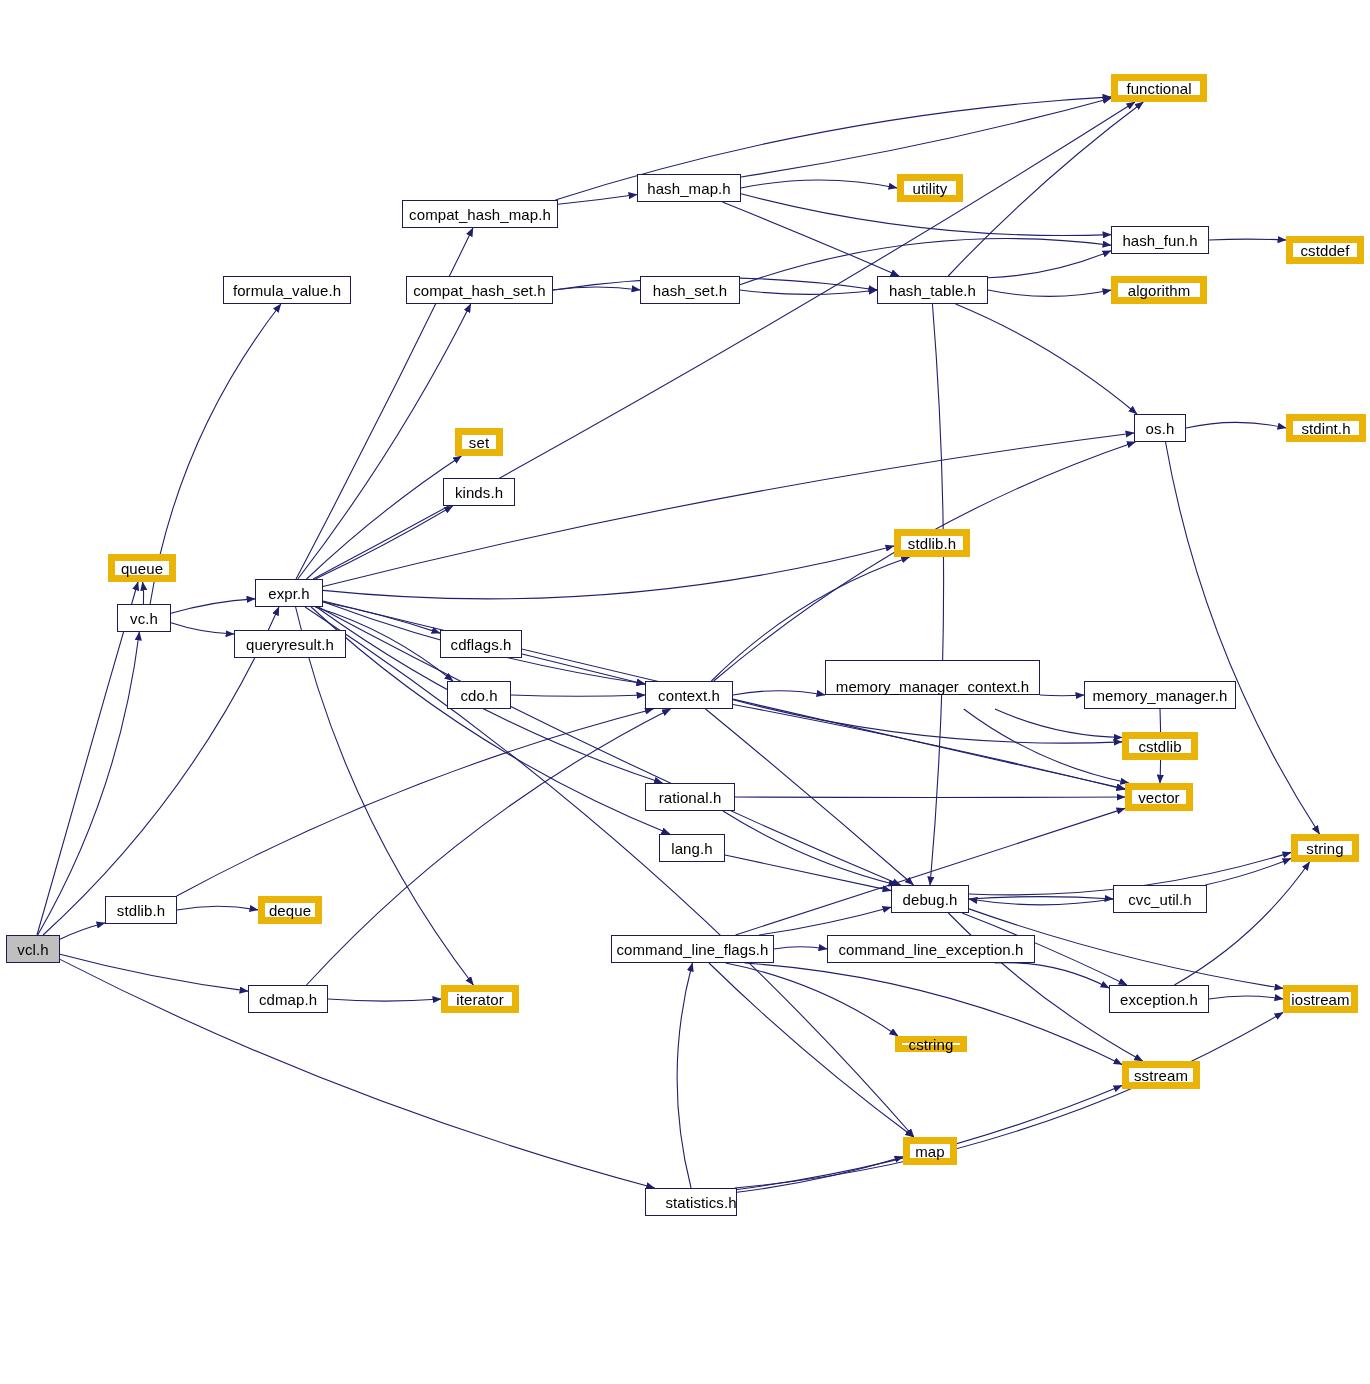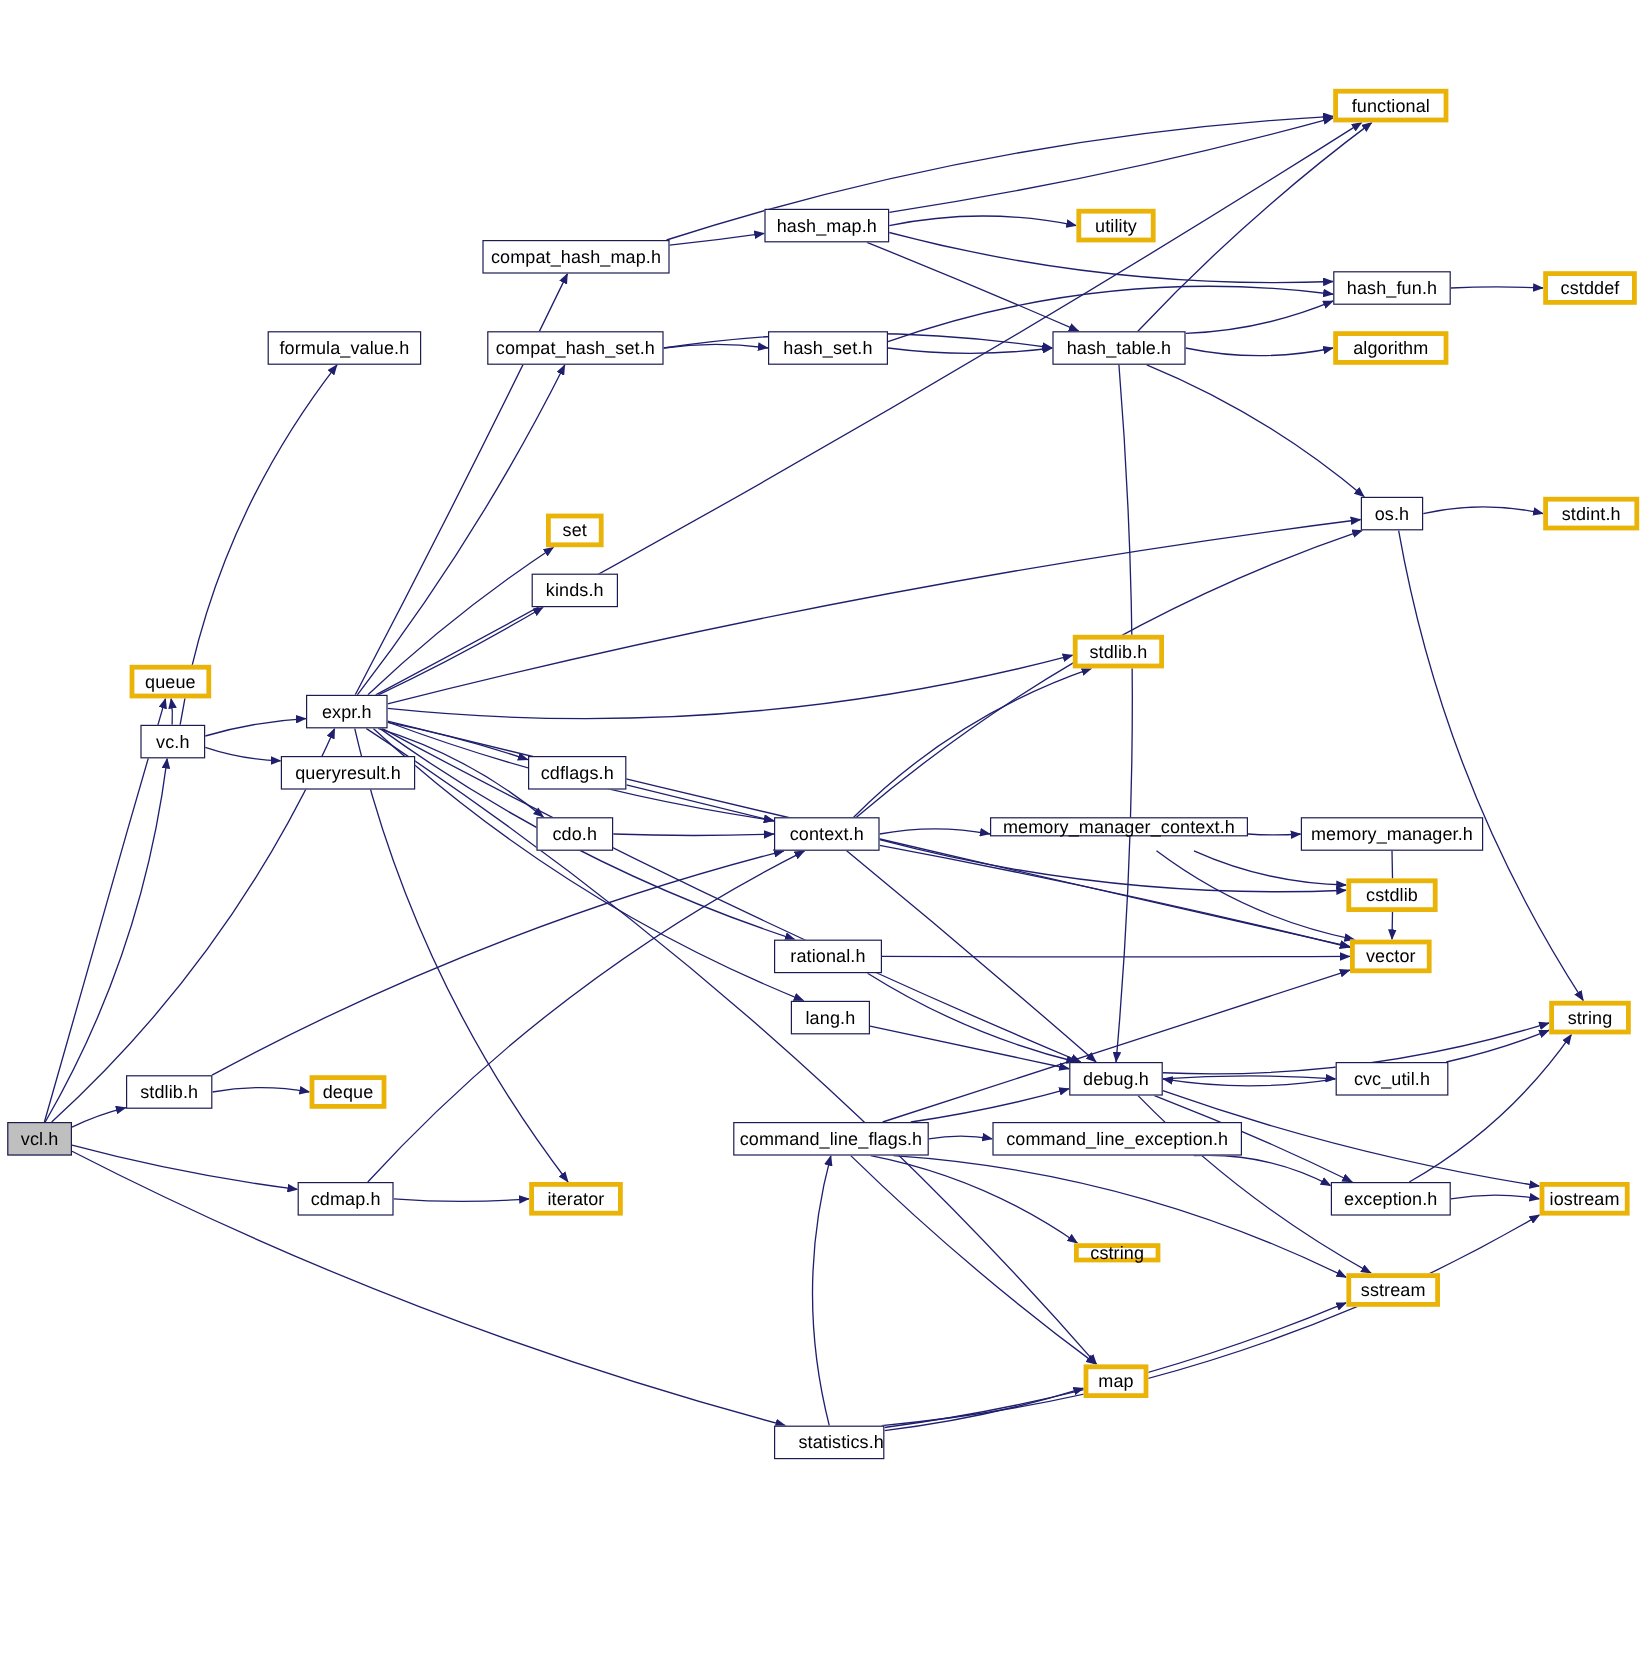--- a/index.html
+++ b/index.html
@@ -32,21 +32,21 @@
   .node {
     position: absolute;
     box-sizing: border-box;
     display: flex;
     align-items: center;
     justify-content: center;
     font-size: 15px;
     line-height: 1;
     color: #000000;
     background: #ffffff;
-    border: 4px solid #eab308;
+    border: 7px solid #eab308;
     white-space: nowrap;
     letter-spacing: 0.1px;
   }
   .node.project {
     border: 1px solid #1c1c50;
   }
   .node.current {
     background: #bfbfbf;
     border: 1px solid #1c1c50;
   }
@@ -160,21 +160,21 @@
       </div>
       <div class="node project" style="left: 637px; top: 174px; width: 104px; height: 28px;">
         <span class="node-label">hash_map.h</span>
       </div>
       <div class="node system" style="left: 897px; top: 174px; width: 66px; height: 28px;">
         <span class="node-label">utility</span>
       </div>
       <div class="node project" style="left: 1111px; top: 226px; width: 98px; height: 28px;">
         <span class="node-label">hash_fun.h</span>
       </div>
-      <div class="node system" style="left: 1286px; top: 226px; width: 78px; height: 28px;">
+      <div class="node system" style="left: 1286px; top: 236px; width: 78px; height: 28px;">
         <span class="node-label">cstddef</span>
       </div>
       <div class="node project" style="left: 223px; top: 276px; width: 128px; height: 28px;">
         <span class="node-label">formula_value.h</span>
       </div>
       <div class="node project" style="left: 406px; top: 276px; width: 147px; height: 28px;">
         <span class="node-label">compat_hash_set.h</span>
       </div>
       <div class="node project" style="left: 640px; top: 276px; width: 100px; height: 28px;">
         <span class="node-label">hash_set.h</span>
@@ -214,21 +214,21 @@
       </div>
       <div class="node project" style="left: 440px; top: 630px; width: 82px; height: 28px;">
         <span class="node-label">cdflags.h</span>
       </div>
       <div class="node project" style="left: 447px; top: 681px; width: 64px; height: 28px;">
         <span class="node-label">cdo.h</span>
       </div>
       <div class="node project" style="left: 645px; top: 681px; width: 88px; height: 28px;">
         <span class="node-label">context.h</span>
       </div>
-      <div class="node project" style="left: 825px; top: 681px; width: 215px; height: 16px;">
+      <div class="node project" style="left: 825px; top: 660px; width: 215px; height: 35px; align-items: flex-end;">
         <span class="node-label">memory_manager_context.h</span>
       </div>
       <div class="node project" style="left: 1084px; top: 681px; width: 152px; height: 28px;">
         <span class="node-label">memory_manager.h</span>
       </div>
       <div class="node system" style="left: 1122px; top: 732px; width: 76px; height: 28px;">
         <span class="node-label">cstdlib</span>
       </div>
       <div class="node project" style="left: 645px; top: 783px; width: 90px; height: 28px;">
         <span class="node-label">rational.h</span>

